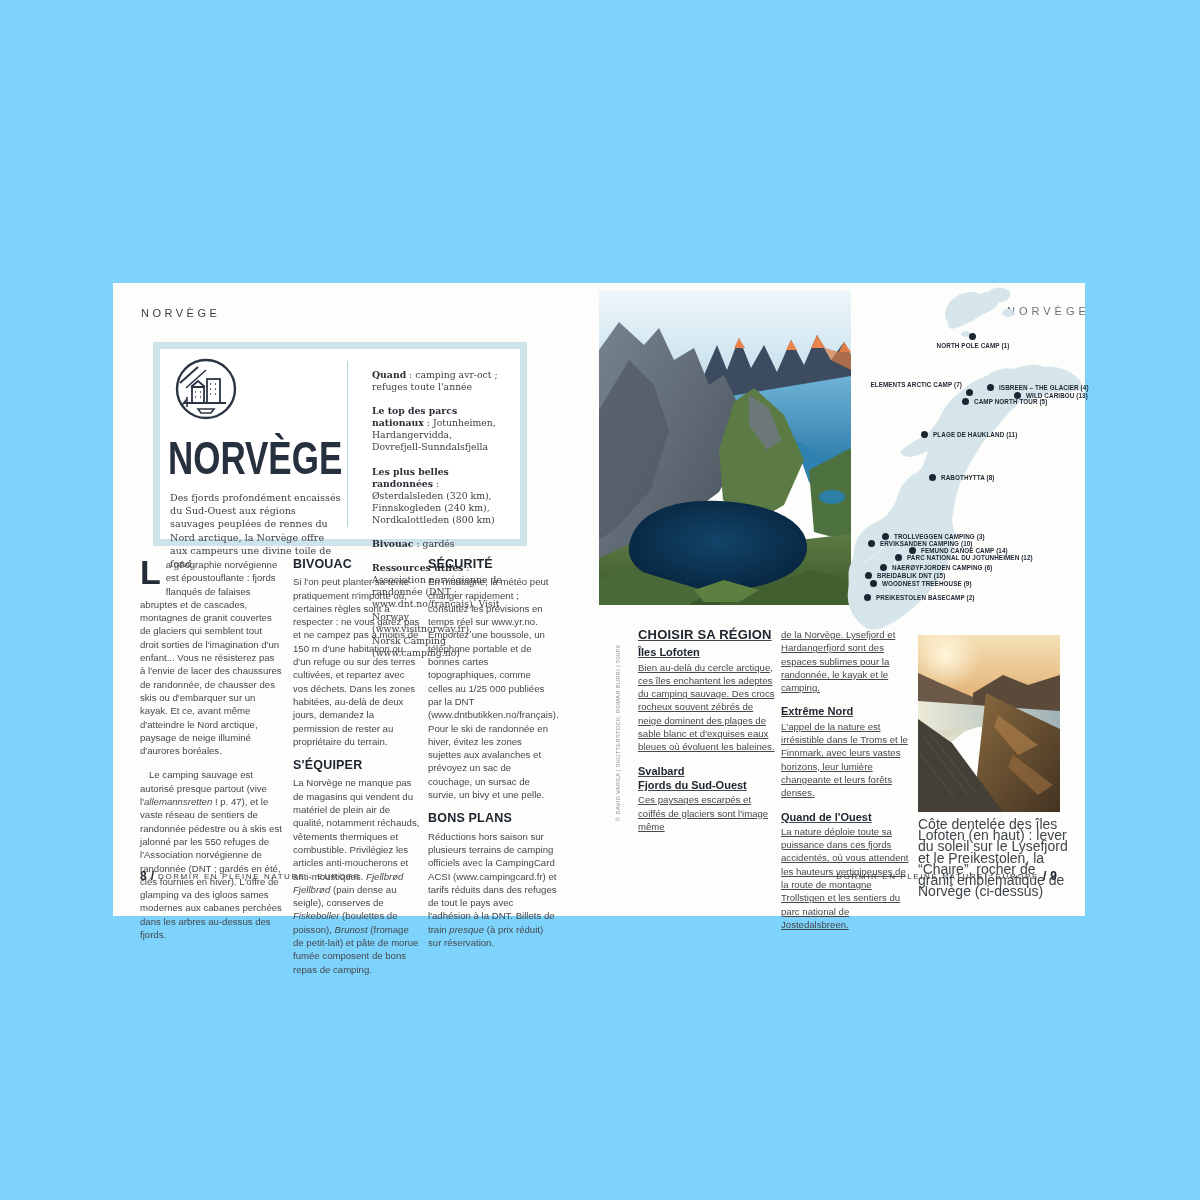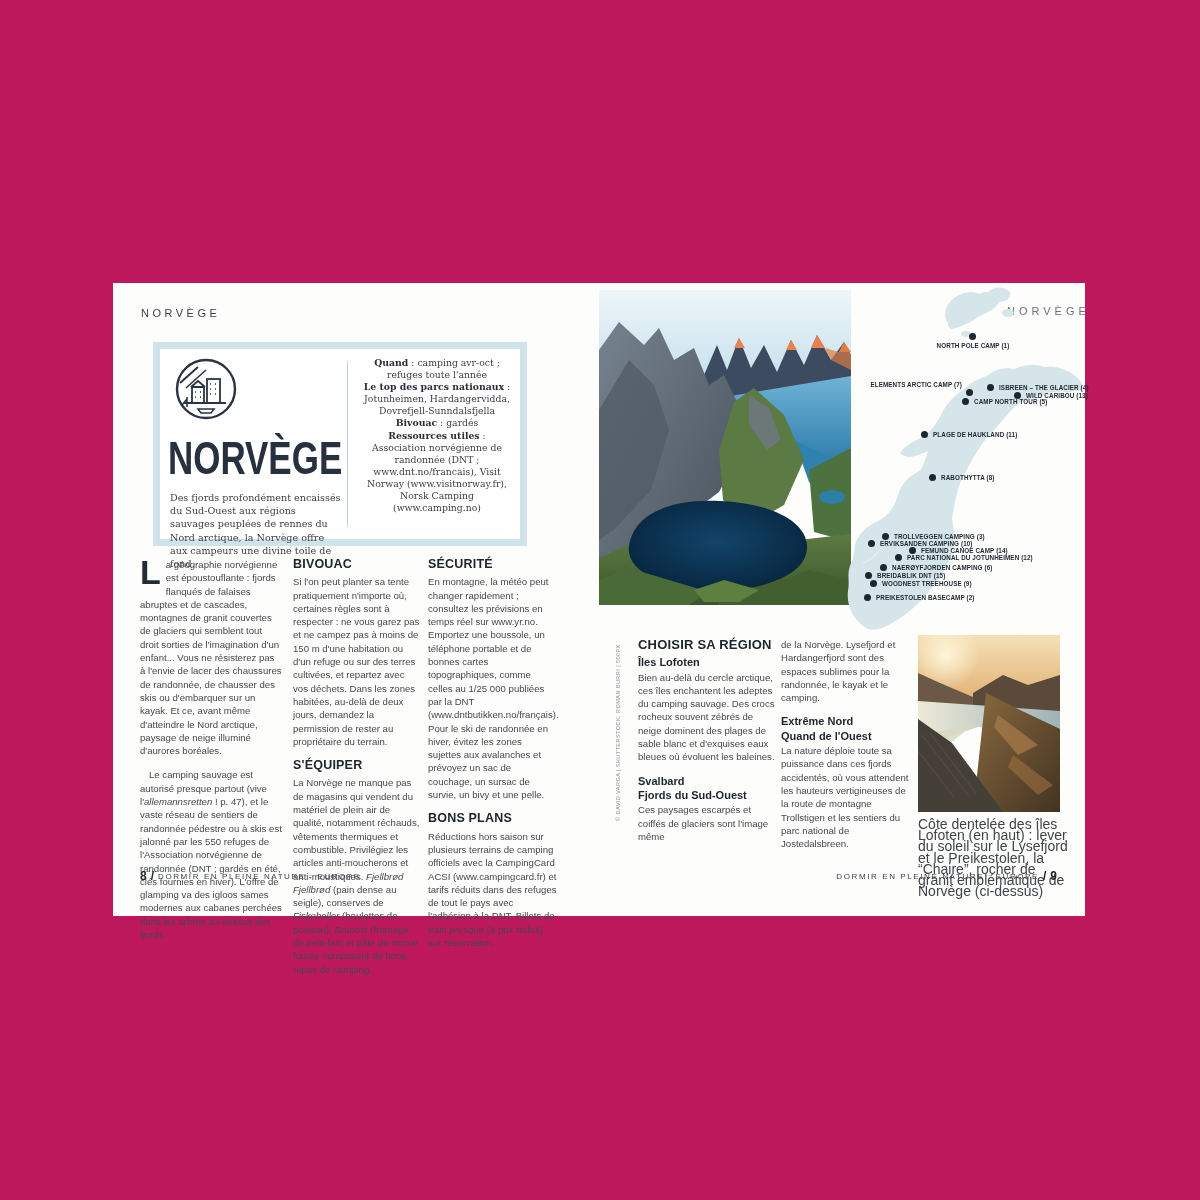--- a/index.html
+++ b/index.html
@@ -1,37 +1,37 @@
 <!DOCTYPE html>
 <html><head>
 <meta charset="utf-8">
 <style>
   html,body{margin:0;padding:0;background:#000;}
-  .canvas{position:relative;width:1200px;height:1200px;background:#be185d;overflow:hidden;
+  .canvas{position:relative;width:1200px;height:1200px;background:#7dd3fc;overflow:hidden;
           font-family:"Liberation Sans",sans-serif;}
   .spread{position:absolute;left:113px;top:283px;width:972px;height:633px;background:#fdfdfc;}
 
   
   .kicker{position:absolute;font-size:11px;letter-spacing:3.5px;font-weight:500;color:#3a4048;}
   .bodytext{font-size:9.6px;line-height:13.3px;color:#45484d;}
   .h-col{font-size:12.5px;font-weight:800;color:#20262e;letter-spacing:.2px;margin:0 0 4px 0;}
   .body-p{margin:0 0 11px 0;}
 
   
   .infobox{position:absolute;left:40px;top:59px;width:374px;height:204px;border:7px solid #cfe3ea;
            background:#fff;box-sizing:border-box;}
   .infobox .divider{position:absolute;left:187px;top:12px;bottom:12px;width:1px;background:#b9d4de;}
   .norvege-title{position:absolute;left:8px;top:82px;font-size:46px;font-weight:800;color:#27303f;
                  letter-spacing:0;white-space:nowrap;transform:scaleX(.76);transform-origin:0 0;
                  font-family:"Liberation Sans",sans-serif;}
   .infobox-intro{position:absolute;left:10px;top:142px;width:172px;
                  font-family:"DejaVu Serif",serif;font-size:9.6px;line-height:13.2px;color:#3d4045;}
   .facts{position:absolute;left:200px;top:8px;width:154px;font-family:"DejaVu Serif",serif;
          font-size:9.3px;line-height:12.1px;color:#3d4045;}
-  .facts p{margin:0;text-align:center;}
+  .facts p{margin:12px;}
   .facts strong{color:#2a2f36;}
   .icon-wrap{position:absolute;left:14px;top:8px;width:64px;height:64px;}
 
   
   .col{position:absolute;top:275px;}
   .dropcap{float:left;font-size:34px;line-height:27px;font-weight:700;color:#232c38;padding:1px 5px 0 0;}
   .indent{text-indent:9px;}
 
   
   .footer{position:absolute;top:586px;font-size:8px;letter-spacing:1.6px;color:#3a3f45;display:flex;align-items:center;gap:4px;}
@@ -41,21 +41,21 @@
   
   .main-photo{position:absolute;left:486px;top:7px;width:252px;height:315px;}
   .small-photo{position:absolute;left:805px;top:352px;width:142px;height:177px;}
   .caption{position:absolute;left:805px;top:536px;width:150px;font-size:14px;line-height:11.2px;color:#3f444a;}
   .credit{position:absolute;left:422px;top:448px;width:170px;height:10px;transform:rotate(-90deg);
           font-size:5.6px;letter-spacing:.4px;color:#8f9296;text-align:center;white-space:nowrap;}
   .map-kicker{position:absolute;left:894px;top:22px;font-size:11px;letter-spacing:4px;color:#6a737d;font-weight:500;}
   .map-svg{position:absolute;left:725px;top:0;width:247px;height:347px;}
   .map-dot{position:absolute;width:7px;height:7px;border-radius:50%;background:#1c2633;}
   .map-label{position:absolute;font-size:6.3px;font-weight:700;letter-spacing:.1px;color:#1d2530;white-space:nowrap;}
-  .regions-col{position:absolute;top:355px;}
+  .regions-col{position:absolute;top:345px;text-decoration:underline;}
   .regions-h{font-size:13px;font-weight:800;color:#20262e;margin:0 0 5px 0;letter-spacing:.2px;}
   .region-title{font-size:11px;font-weight:700;color:#1d242e;margin:0 0 1px 0;}
 </style>
 </head>
 <body>
 
 <div class="canvas">
   <div class="spread">
 
     <div class="kicker" style="left:28px;top:24px;">NORVÈGE</div>
@@ -75,20 +75,21 @@
           <path d="M13,40 L13,50 M13,42 L8,48" stroke-width="1.6"></path>
           <path d="M24,52 L40,52 L37,56 L27,56 Z" stroke-width="1.6"></path>
         </svg>
       </div>
       <div class="norvege-title">NORVÈGE</div>
       <div class="infobox-intro">Des fjords profondément encaissés du Sud-Ouest aux régions sauvages peuplées de rennes du Nord arctique, la Norvège offre aux campeurs une divine toile de fond.</div>
       <div class="divider"></div>
       <div class="facts">
         <p><strong>Quand</strong><span> : camping avr-oct ; refuges toute l'année</span></p>
         <p><strong>Le top des parcs nationaux</strong><span> : Jotunheimen, Hardangervidda, Dovrefjell-Sunndalsfjella</span></p>
+        <p><strong>Les plus belles randonnées</strong><span> : Østerdalsleden (320 km), Finnskogleden (240 km), Nordkalottleden (800 km)</span></p>
         <p><strong>Bivouac</strong><span> : gardés</span></p>
         <p><strong>Ressources utiles</strong><span> : Association norvégienne de randonnée (DNT ; www.dnt.no/francais), Visit Norway (www.visitnorway.fr), Norsk Camping (www.camping.no)</span></p>
       </div>
     </div>
 
     <div class="col bodytext" style="left:27px;width:142px;">
       <p class="body-p"><span class="dropcap">L</span><span>a géographie norvégienne est époustouflante : fjords flanqués de falaises abruptes et de cascades, montagnes de granit couvertes de glaciers qui semblent tout droit sorties de l'imagination d'un enfant... Vous ne résisterez pas à l'envie de lacer des chaussures de randonnée, de chausser des skis ou d'embarquer sur un kayak. Et ce, avant même d'atteindre le Nord arctique, paysage de neige illuminé d'aurores boréales.</span></p>
       <p class="body-p indent"><span>Le camping sauvage est autorisé presque partout (vive l'</span><span style="font-style: italic;">allemannsretten</span><span> ! p. 47), et le vaste réseau de sentiers de randonnée pédestre ou à skis est jalonné par les 550 refuges de l'Association norvégienne de randonnée (DNT ; gardés en été, clés fournies en hiver). L'offre de glamping va des igloos sames modernes aux cabanes perchées dans les arbres au-dessus des fjords.</span></p>
     </div>
 
@@ -205,20 +206,21 @@
       <h3 class="regions-h">CHOISIR SA RÉGION</h3>
       <p class="region-title">Îles Lofoten</p>
       <p class="body-p">Bien au-delà du cercle arctique, ces îles enchantent les adeptes du camping sauvage. Des crocs rocheux souvent zébrés de neige dominent des plages de sable blanc et d'exquises eaux bleues où évoluent les baleines.</p>
       <p class="region-title">Svalbard</p>
       <p class="region-title">Fjords du Sud-Ouest</p>
       <p class="body-p">Ces paysages escarpés et coiffés de glaciers sont l'image même</p>
     </div>
     <div class="regions-col bodytext" style="left:668px;width:131px;">
       <p class="body-p">de la Norvège. Lysefjord et Hardangerfjord sont des espaces sublimes pour la randonnée, le kayak et le camping.</p>
       <p class="region-title">Extrême Nord</p>
+      <p class="body-p">L'appel de la nature est irrésistible dans le Troms et le Finnmark, avec leurs vastes horizons, leur lumière changeante et leurs forêts denses.</p>
       <p class="region-title">Quand de l'Ouest</p>
       <p class="body-p">La nature déploie toute sa puissance dans ces fjords accidentés, où vous attendent les hauteurs vertigineuses de la route de montagne Trollstigen et les sentiers du parc national de Jostedalsbreen.</p>
     </div>
 
     <div class="small-photo">
       <svg width="142" height="177" viewBox="0 0 142 177">
         <defs>
           <linearGradient id="sky2" x1="0" y1="0" x2="0" y2="1">
             <stop offset="0" stop-color="#f4e0b6"></stop>
               <stop offset="1" stop-color="#dda360"></stop>

